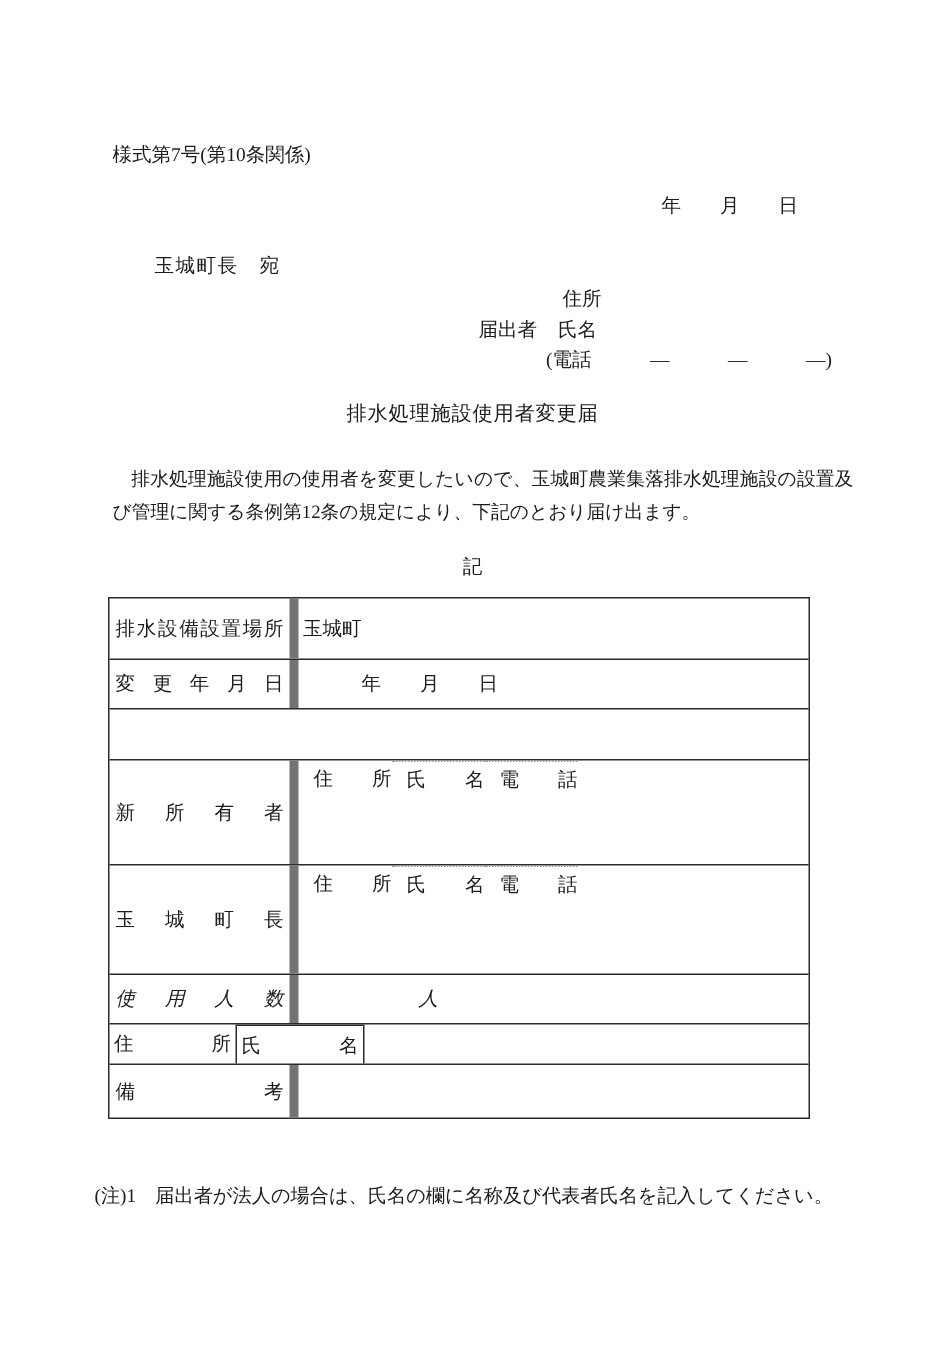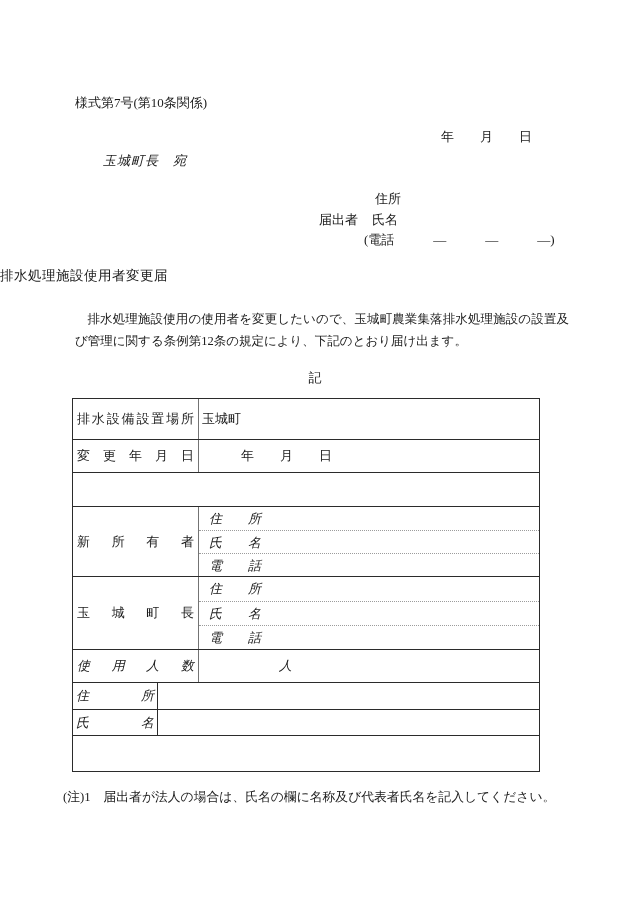--- a/index.html
+++ b/index.html
@@ -8,42 +8,42 @@
     width:630px; height:903px;
     margin:0 auto;
     background:#ffffff;
     font-family:"Liberation Serif","DejaVu Serif",serif;
     color:#1b1b1b;
     font-size:13px;
     overflow:hidden;
   }
   .form-number { position:absolute; left:75px; top:94px; }
   .date-line   { position:absolute; left:441px; top:128px; }
-  .addressee   { position:absolute; left:103px; top:152px; letter-spacing:1px;font-style:italic; }
+  .addressee   { position:absolute; left:103px; top:168px; letter-spacing:1px; }
   .submitter-address { position:absolute; left:375px; top:190px; }
   .submitter-name    { position:absolute; left:319px; top:211px; }
   .submitter-name .name-label { margin-left:14px; }
   .submitter-phone   { position:absolute; left:364px; top:231px; }
-  .doc-title { position:absolute; left:0; top:267px; width:630px; font-size:13.5px; letter-spacing:0.5px; }
+  .doc-title { position:absolute; left:0; top:267px; width:630px; text-align:center; font-size:13.5px; letter-spacing:0.5px; }
   .body-text { position:absolute; left:75px; top:308px; width:494px; font-size:12.5px; line-height:22px; text-align:justify; text-indent:1em; }
   .ki        { position:absolute; left:0; top:369px; width:630px; text-align:center; }
 
   .form-table { position:absolute; left:72px; top:398px; width:468px; box-sizing:border-box; border:1px solid #2b2b2b; }
   .form-table * { box-sizing:border-box; }
   .t-row { display:flex; }
   .t-row + .t-row { border-top:1px solid #2b2b2b; }
   .t-label {
     width:126px; min-width:126px;
-    border-right:1px solid #737373;
+    border-right:6px solid #737373;
     padding:0 4px;
     text-align:justify; text-align-last:justify;
     overflow:hidden; white-space:nowrap;
   }
   .t-value { flex:1; padding-left:3px; overflow:hidden; white-space:nowrap; }
-  .t-subcol { flex:1; display:flex; flex-direction:column;font-style:italic; }
+  .t-subcol { flex:1; display:flex; flex-direction:row; }
   .sub-row { padding-left:10px; overflow:hidden; white-space:nowrap; }
   .sub-row + .sub-row { border-top:1px dotted #9c9c9c; }
 
   .r1 .t-label,.r1 .t-value { height:40px; line-height:40px; }
   .r2 .t-label,.r2 .t-value { height:32px; line-height:32px; }
   .r2 .t-value { padding-left:42px; }
   .r3 .t-label,.r3 .t-value { height:33px; line-height:33px; }
   .r4 .t-label { height:69px; line-height:69px; }
   .r4 .sub-row { height:23px; line-height:23px; }
   .r5 .t-label { height:72px; line-height:72px; }
@@ -134,20 +134,21 @@
           <div class="sub-value"></div>
         </div>
         <div class="sub-pair">
           <div class="sub-label">氏名</div>
           <div class="sub-value"></div>
         </div>
       </div>
     </div>
 
     <div class="t-row r8">
+      <div class="t-label">備考</div>
       <div class="t-value"></div>
     </div>
 
   </div>
 
   <div class="note">(注)1　届出者が法人の場合は、氏名の欄に名称及び代表者氏名を記入してください。</div>
 
 </div>
 
 </body></html>

